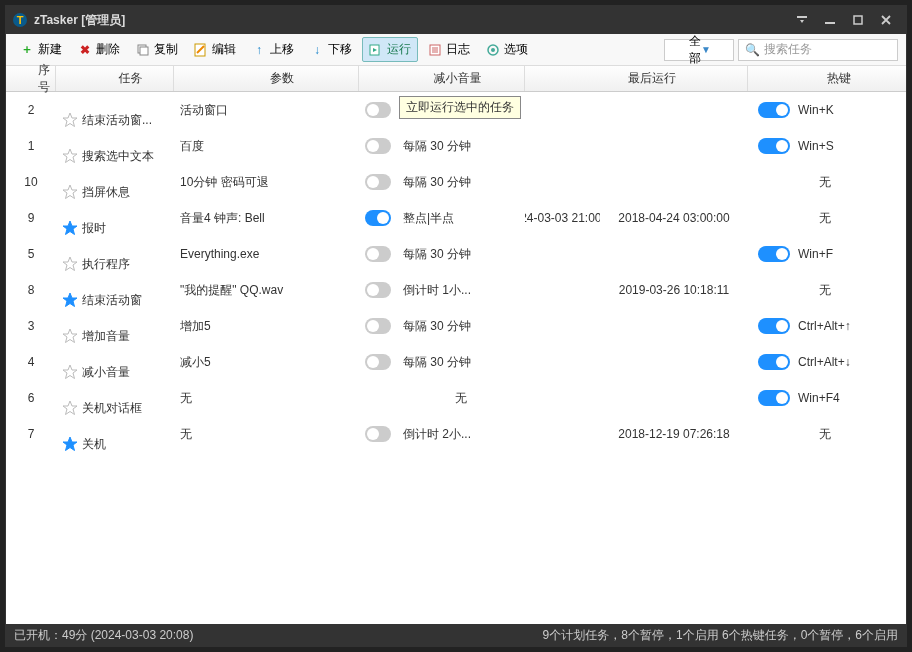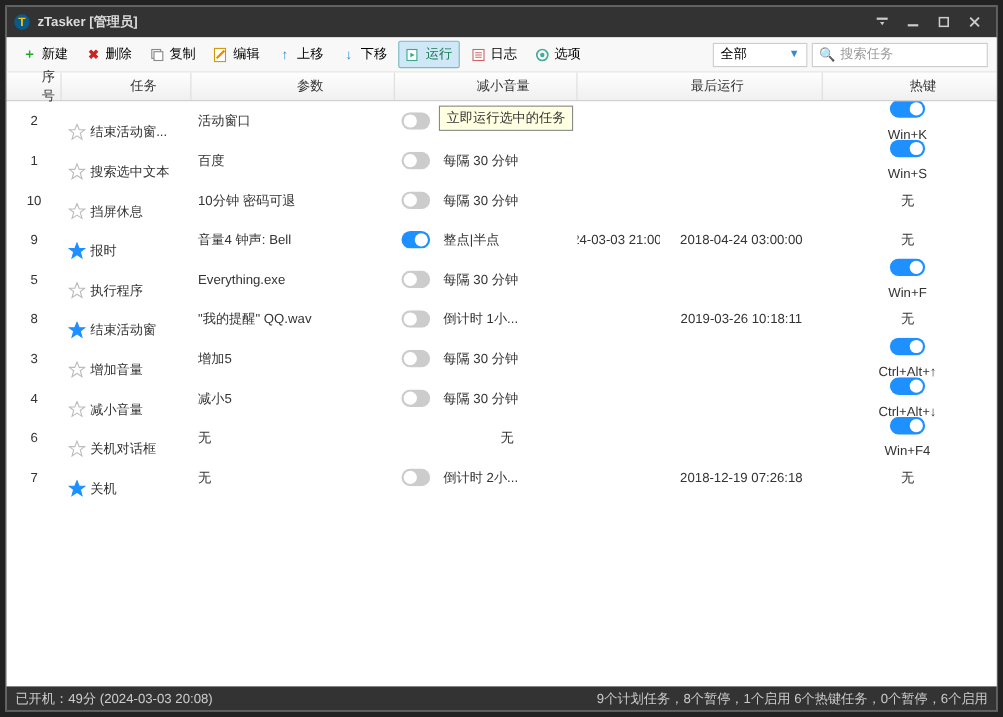--- a/index.html
+++ b/index.html
@@ -7,36 +7,36 @@
 .window { width: 902px; height: 642px; background: #fff; border: 1px solid #333; display: flex; flex-direction: column; }
 .titlebar { background: #333; color: #ddd; height: 28px; display: flex; align-items: center; padding: 0 6px; font-size: 12px; }
 .titlebar .logo { width: 16px; height: 16px; margin-right: 6px; }
 .titlebar .title { flex: 1; font-weight: bold; }
 .titlebar .winbtn { width: 28px; height: 20px; display: flex; align-items: center; justify-content: center; color: #ccc; cursor: pointer; }
 .toolbar { height: 32px; background: #f8f8f8; border-bottom: 1px solid #ddd; display: flex; align-items: center; padding: 0 8px; font-size: 12px; gap: 4px; }
 .tbtn { display: flex; align-items: center; gap: 4px; padding: 3px 6px; cursor: pointer; border-radius: 2px; }
 .tbtn .ic { width: 14px; height: 14px; display: flex; align-items: center; justify-content: center; }
 .tbtn.active { background: #d0e7f7; border: 1px solid #7bb; }
 .spacer { flex: 1; }
-.filter { border: 1px solid #ccc; background: #fff; height: 22px; width: 86px; display: flex; align-items: center; padding: 0 6px; font-size: 12px; }
+.filter { border: 1px solid #ccc; background: #fff; height: 22px; width: 70px; display: flex; align-items: center; padding: 0 24px; font-size: 12px; }
 .filter .chev { margin-left: auto; color: #3a88c8; font-size: 10px; }
 .search { border: 1px solid #ccc; background: #fff; height: 22px; width: 160px; display: flex; align-items: center; padding: 0 6px; font-size: 12px; color: #999; gap: 4px; }
 .thead { height: 26px; background: linear-gradient(#fefefe,#f0f0f0); border-bottom: 1px solid #ccc; display: flex; font-size: 12px; color: #333; position: relative; }
 .th { display: flex; align-items: center; justify-content: center; border-right: 1px solid #ddd; padding-left: 32px; }
 .tbody { flex: 1; overflow: auto; background: #fff; }
 .row { height: 36px; display: flex; align-items: center; font-size: 12px; color: #333; }
 .cell { display: flex; align-items: center; padding: 0 6px; overflow: hidden; white-space: nowrap; text-overflow: ellipsis; }
 .c-num { width: 50px; justify-content: center; }
 .c-task { width: 118px; gap: 4px; margin-top: 20px; }
 .c-param { width: 185px; }
 .c-toggle { width: 38px; justify-content: center; }
 .c-next { width: 128px; }
 .c-last1 { width: 75px; justify-content: center; }
 .c-last2 { width: 148px; justify-content: center; }
-.c-hotkey { width: 150px; gap: 8px; justify-content: flex-start; padding-left: 10px; flex-direction: column; }
+.c-hotkey { width: 150px; gap: 8px; justify-content: flex-start; padding-left: 10px; }
 .star { width: 16px; height: 16px; flex-shrink: 0; }
 .toggle { width: 32px; height: 16px; border-radius: 8px; position: relative; cursor: pointer; }
 .toggle.off { background: #ccc; }
 .toggle.on { background: #1e90ff; }
 .toggle .knob { width: 12px; height: 12px; background: #fff; border-radius: 50%; position: absolute; top: 2px; }
 .toggle.off .knob { left: 2px; }
 .toggle.on .knob { right: 2px; }
 .tooltip { position: absolute; top: 30px; left: 393px; background: #ffffe1; border: 1px solid #888; padding: 2px 6px; font-size: 12px; z-index: 10; }
 .statusbar { height: 22px; background: #333; color: #ccc; display: flex; align-items: center; padding: 0 8px; font-size: 12px; }
 .statusbar .right { margin-left: auto; }

